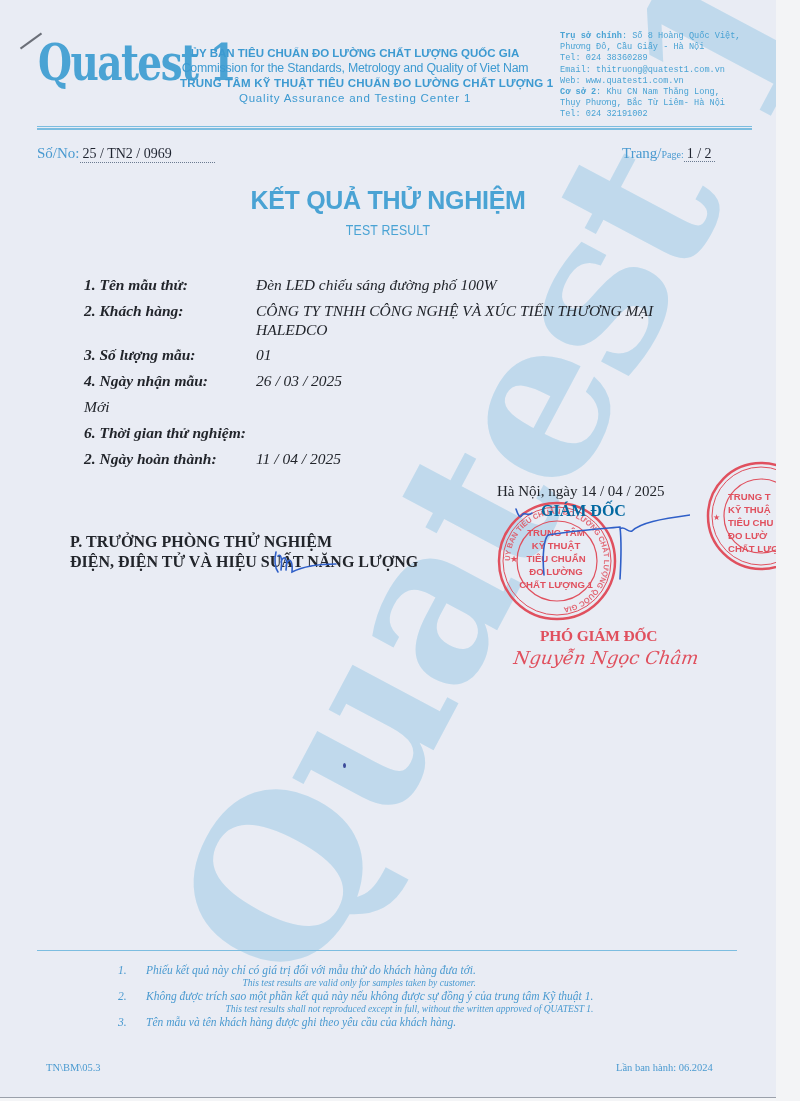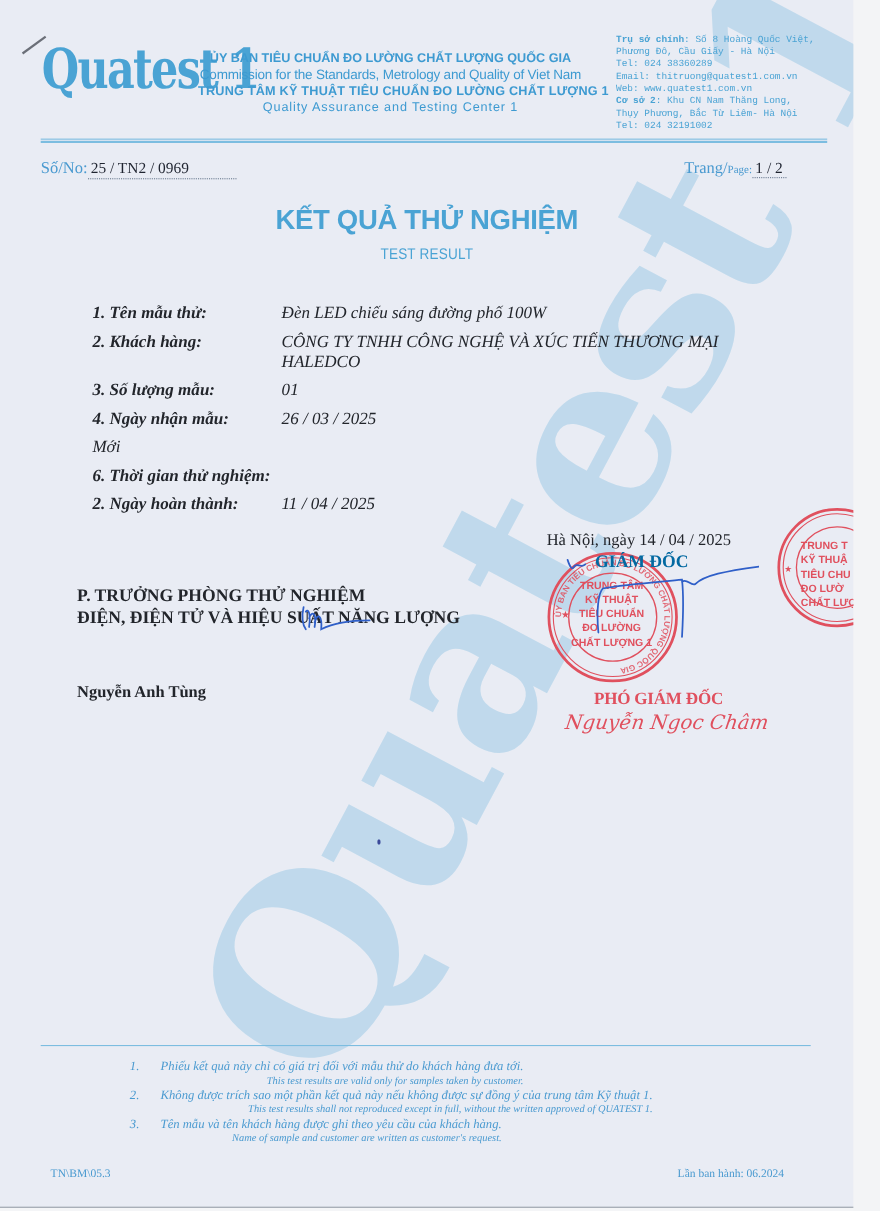--- a/index.html
+++ b/index.html
@@ -134,21 +134,20 @@
     </div>
     <div class="row">
       <div class="lab">2. Ngày hoàn thành:</div>
       <div class="v">11 / 04 / 2025</div>
     </div>
   </div>
 
   <div class="left-sig">
     <div>P. TRƯỞNG PHÒNG THỬ NGHIỆM</div>
     <div>ĐIỆN, ĐIỆN TỬ VÀ HIỆU SUẤT NĂNG LƯỢNG</div>
-    <div class="name">Nguyễn Anh Tùng</div>
   </div>
   <svg class="sign1" viewBox="0 0 70 30">
     <path d="M6 4 C4 12, 5 20, 8 24 M8 8 C12 4, 12 16, 11 22 M11 14 C14 6, 18 10, 16 22 M16 18 C19 8, 23 12, 22 24 C30 20, 45 16, 66 16" fill="none" stroke="#2f5fc8" stroke-width="1.6" stroke-linecap="round"></path>
   </svg>
 
   <div class="right-date">Hà Nội, ngày 14 / 04 / 2025</div>
 
   <svg class="stamp stamp1" viewBox="0 0 122 122">
     <circle cx="61" cy="61" r="58" fill="none" stroke="#e0505e" stroke-width="2.5"></circle>
     <circle cx="61" cy="61" r="54" fill="none" stroke="#e0505e" stroke-width="1"></circle>
@@ -205,20 +204,19 @@
       <div class="n">2.</div>
       <div class="t">
         <div class="vi">Không được trích sao một phần kết quả này nếu không được sự đồng ý của trung tâm Kỹ thuật 1.</div>
         <div class="en">This test results shall not reproduced except in full, without the written approved of QUATEST 1.</div>
       </div>
     </div>
     <div class="note">
       <div class="n">3.</div>
       <div class="t">
         <div class="vi">Tên mẫu và tên khách hàng được ghi theo yêu cầu của khách hàng.</div>
-        <div class="en">Name of sample and customer are written as customer's request.</div>
       </div>
     </div>
   </div>
   <div class="form-code">TN\BM\05.3</div>
   <div class="issue">Lần ban hành: 06.2024</div>
 </div>
 <div class="right-strip"></div>
 
 </body></html>

